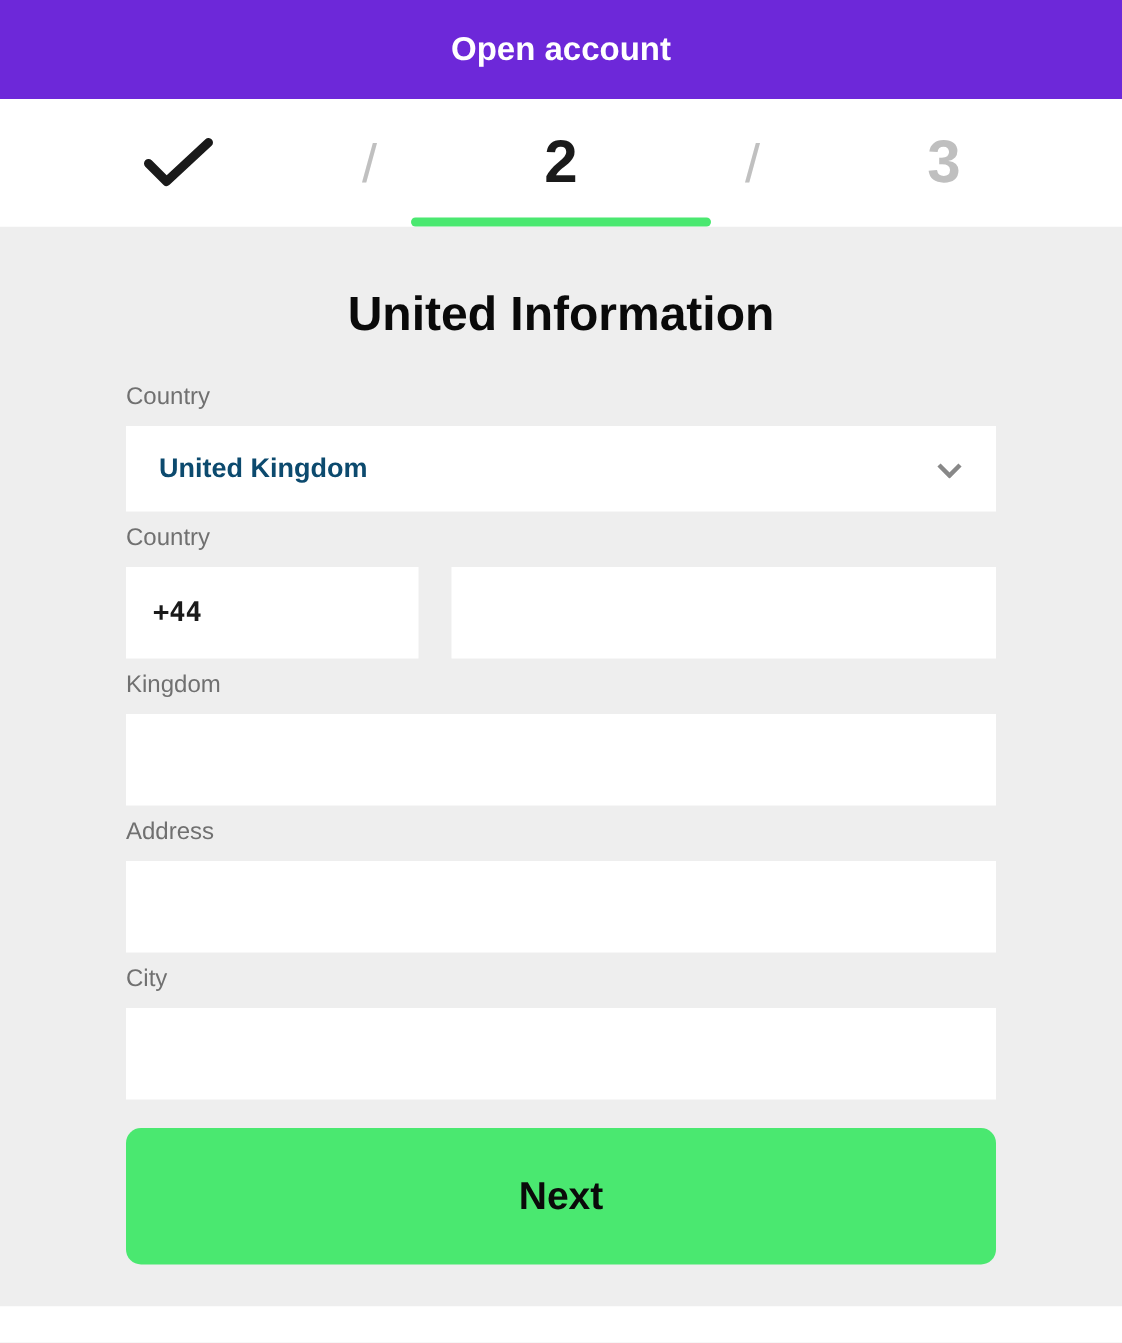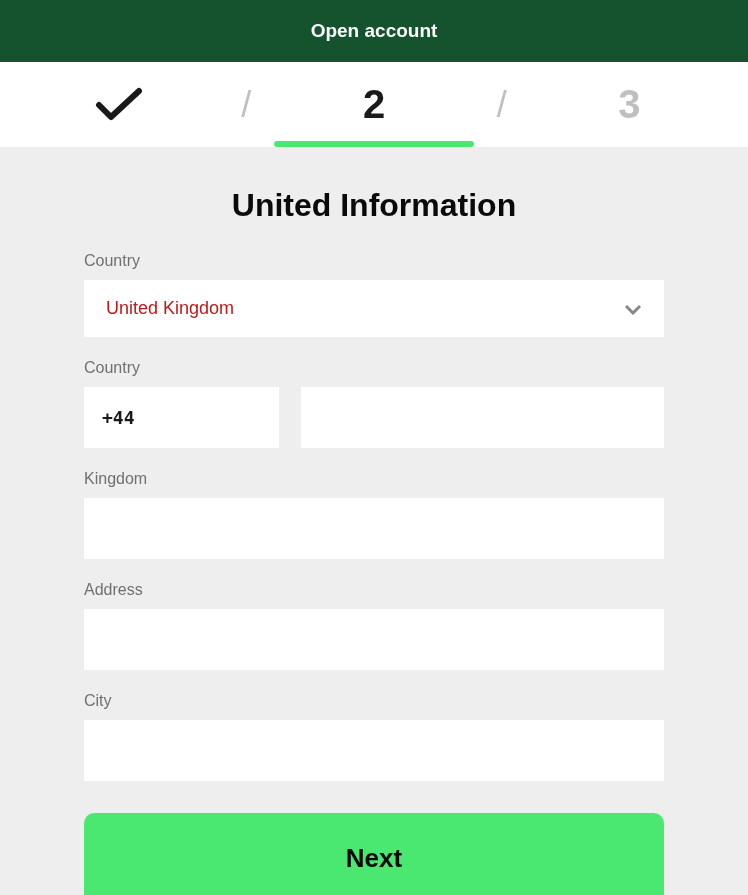--- a/index.html
+++ b/index.html
@@ -6,26 +6,26 @@
       box-sizing: border-box;
       margin: 0;
       padding: 0;
     }
     body {
       font-family: -apple-system, BlinkMacSystemFont, "Segoe UI", Arial, sans-serif;
       background: #fff;
       width: 748px;
     }
     .header {
-      background: #14532d;
+      background: #6d28d9;
       color: #fff;
       text-align: center;
       padding: 20px 0;
       font-weight: 700;
-      font-size: 19px;
+      font-size: 22px;
     }
     .stepper {
       background: #fff;
       display: flex;
       align-items: center;
       justify-content: center;
       height: 85px;
       position: relative;
     }
     .step-item {
@@ -79,33 +79,34 @@
       color: #0a0a0a;
       margin-bottom: 28px;
     }
     .field-label {
       color: #707070;
       font-size: 16px;
       margin-bottom: 10px;
       display: block;
     }
     .field-group {
-      margin-bottom: 22px;
+      margin-bottom: 9px;
     }
     .select-wrap {
       background: #fff;
       display: flex;
       align-items: center;
       justify-content: space-between;
       padding: 18px 22px;
       cursor: pointer;
     }
     .select-value {
       font-size: 18px;
-      color: #b91c1c;
+      color: #0c4a6e;
+      font-weight: bold;
     }
     .chevron {
       width: 18px;
       height: 12px;
       stroke: #888;
       stroke-width: 3;
       fill: none;
     }
     .mobile-row {
       display: flex;

